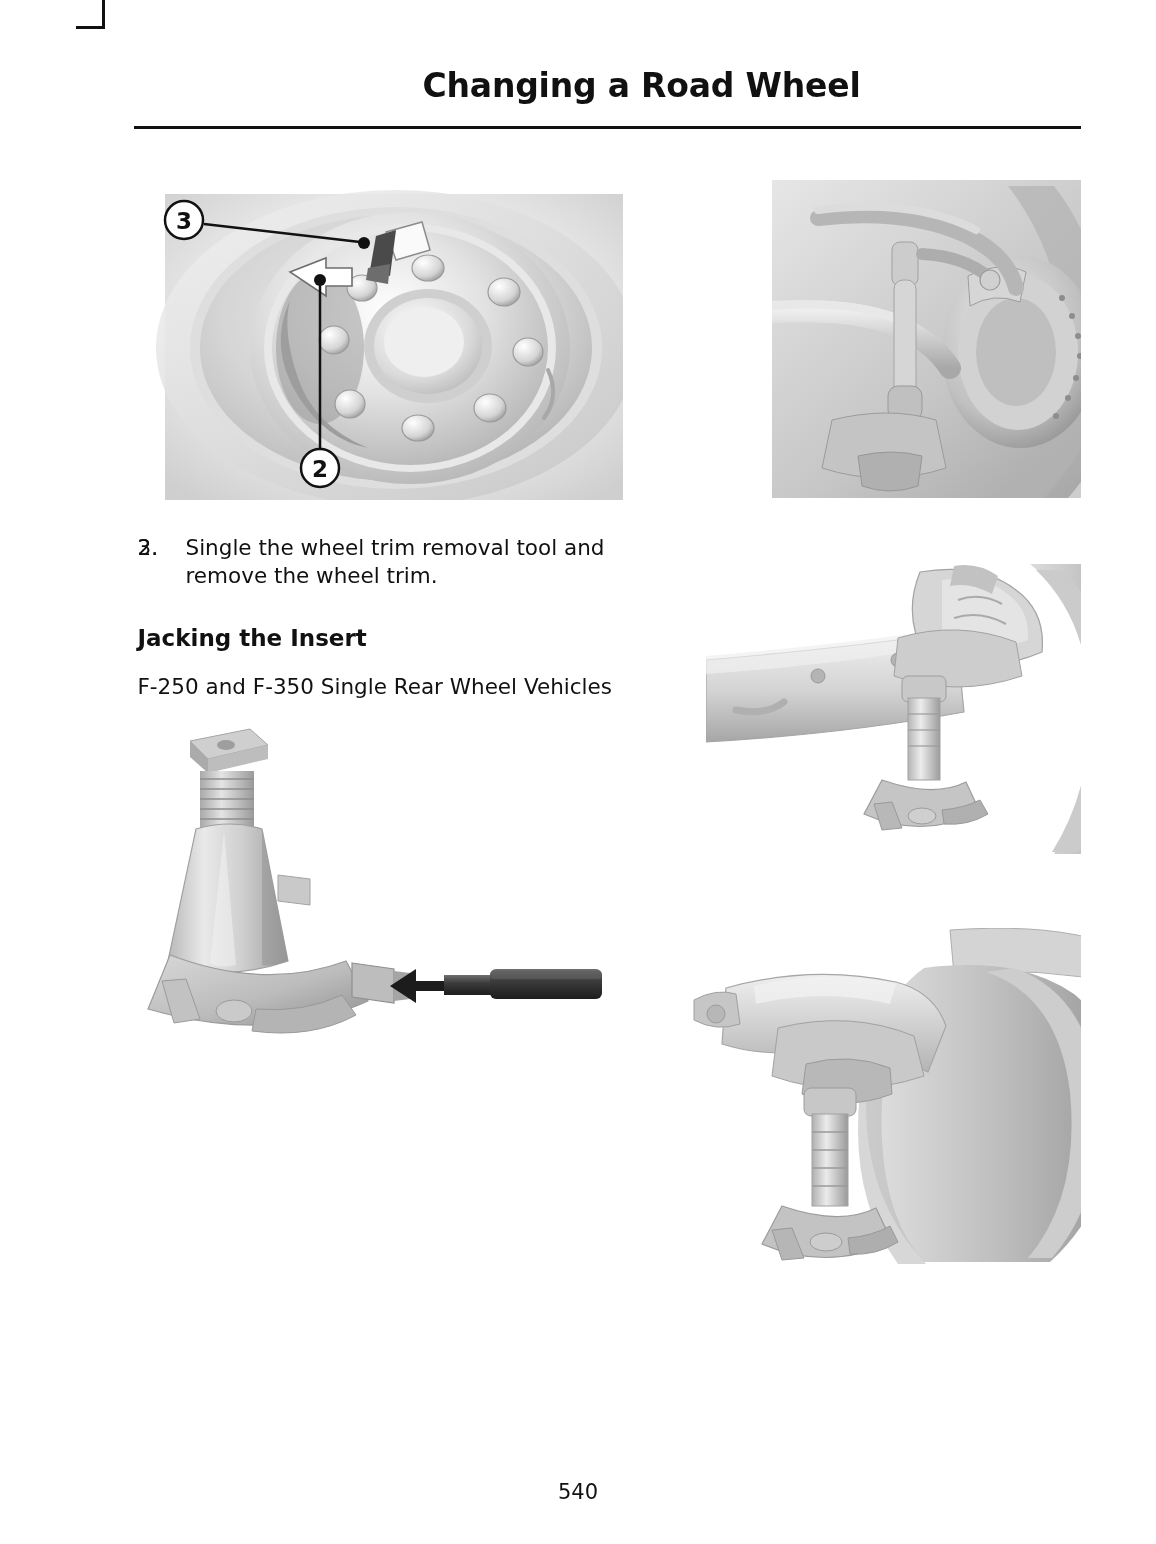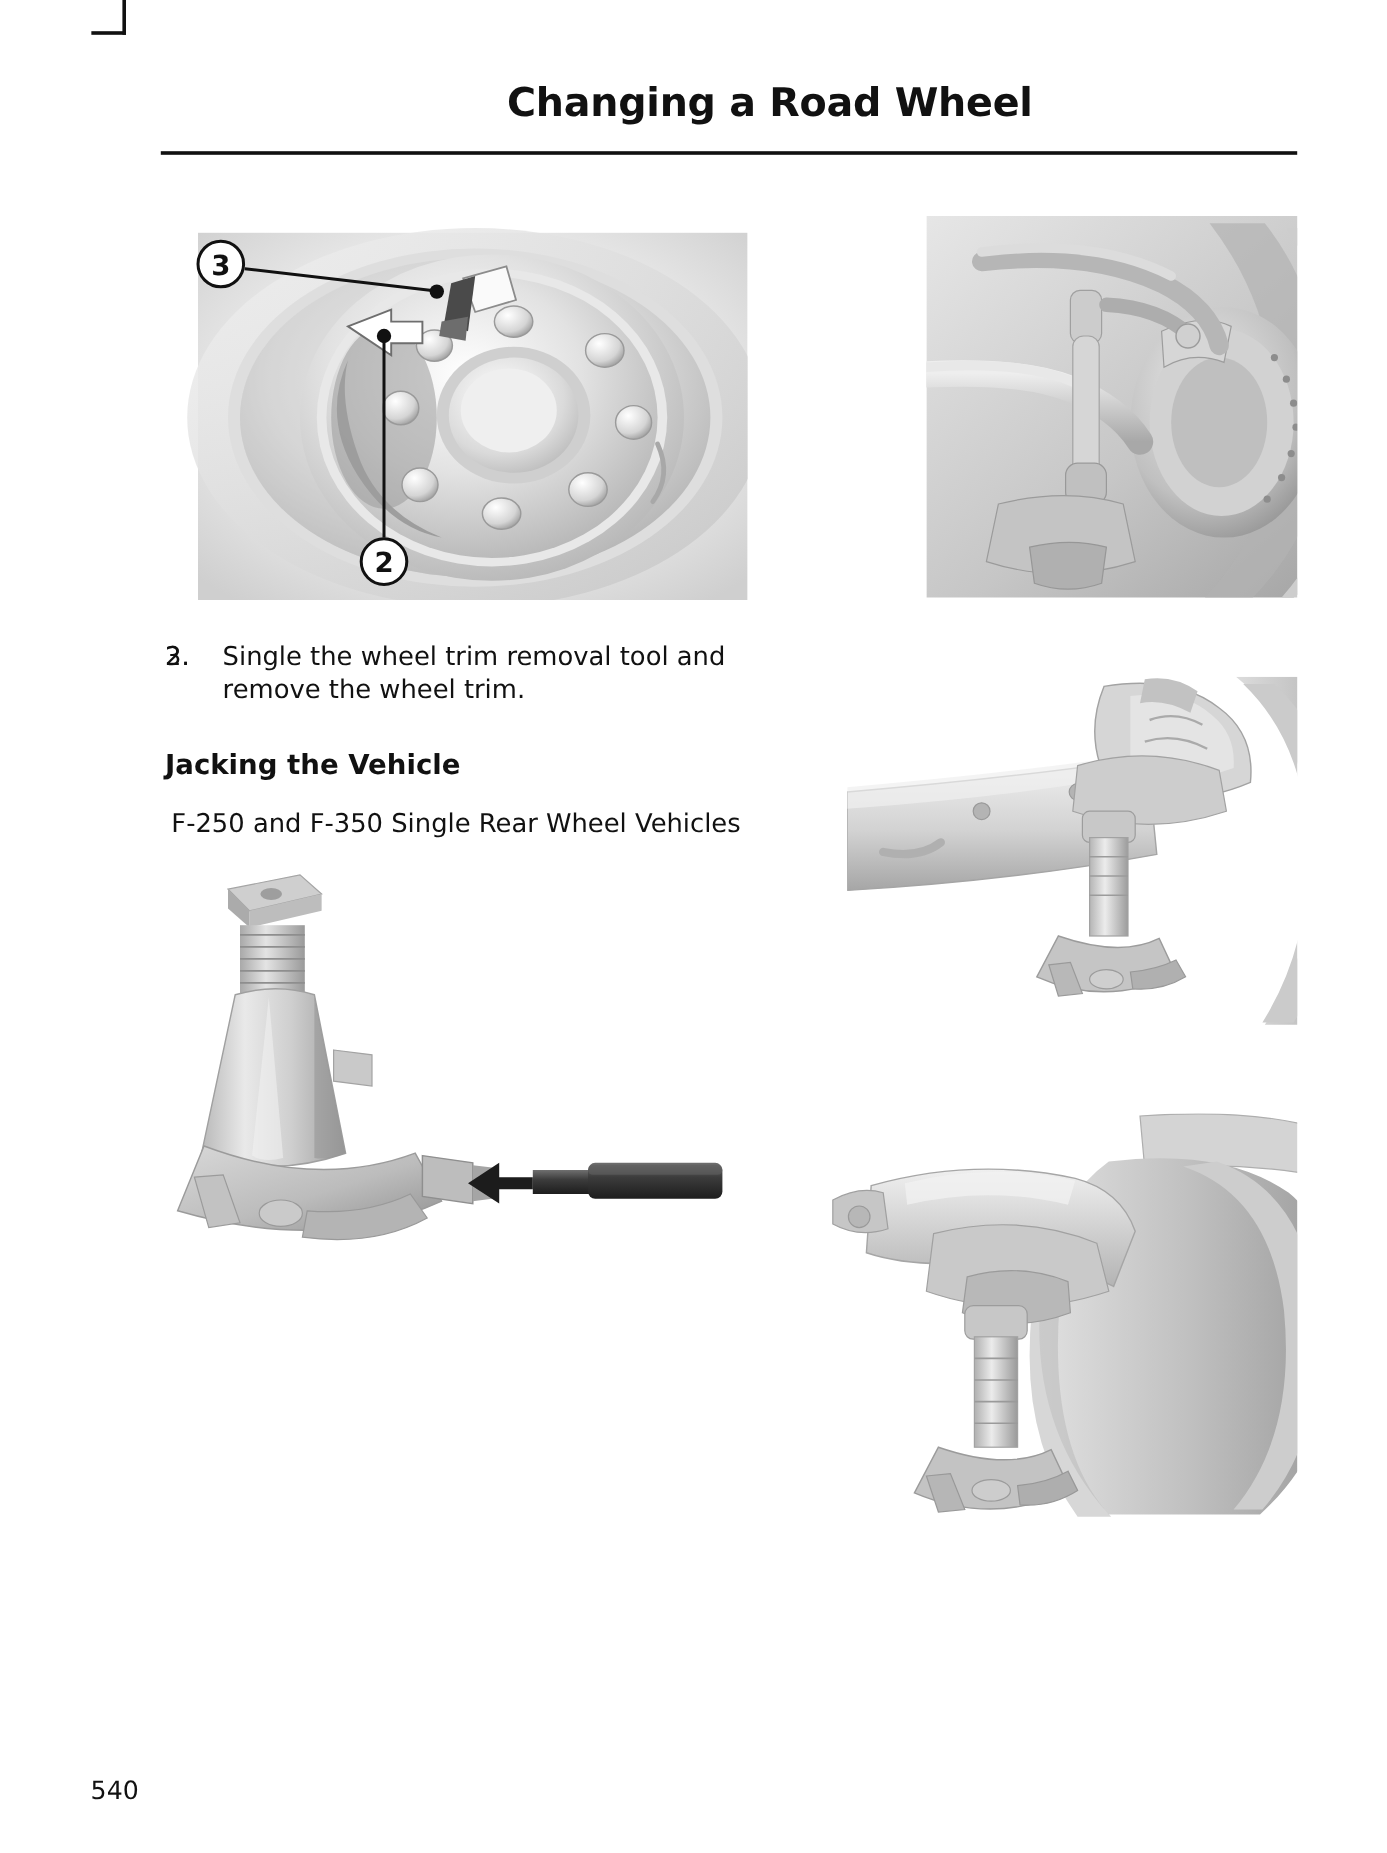--- a/index.html
+++ b/index.html
@@ -47,21 +47,21 @@
     top: 126px;
     width: 1014px;
     height: 3px;
     background: #111;
   }
   .page-number {
     position: absolute;
     left: 0;
     right: 0;
     top: 1480px;
-    text-align: left;
+    text-align: center;
     font-size: 21px;
     color: #111;
   }
   
   .col-left {
     position: absolute;
     left: 62px;
     top: 180px;
     width: 485px;
   }
@@ -97,21 +97,20 @@
     font-size: 23px;
     font-weight: bold;
     margin: 34px 0 22px 0;
     color: #111;
   }
   .subnote {
     font-size: 21.5px;
     line-height: 1.32;
     color: #111;
     margin: 0 0 18px 0;
-    text-align: center;
   }
   
   .figure {
     position: relative;
     background: transparent;
   }
   .fig-wheel {
     width: 485px;
     height: 320px;
     margin-bottom: 34px;
@@ -218,21 +217,21 @@
     <ol class="step-list">
       <li class="step">
         <span class="num">2.</span>
       </li>
       <li class="step">
         <span class="num">3.</span>
         <span>Single the wheel trim removal tool and remove the wheel trim.</span>
       </li>
     </ol>
 
-    <div class="subhead">Jacking the Vehicle</div>
+    <div class="subhead">Jacking the Insert</div>
     <div class="subnote">F-250 and F-350 Single Rear Wheel Vehicles</div>
 
     <div class="figure" style="width:485px;height:360px;">
       <svg width="485" height="360" viewBox="0 0 485 360">
         <defs>
           <linearGradient id="jackBody" x1="0" y1="0" x2="1" y2="0">
             <stop offset="0%" stop-color="#b9b9b9"></stop>
             <stop offset="30%" stop-color="#e9e9e9"></stop>
             <stop offset="62%" stop-color="#cfcfcf"></stop>
             <stop offset="100%" stop-color="#9d9d9d"></stop>

